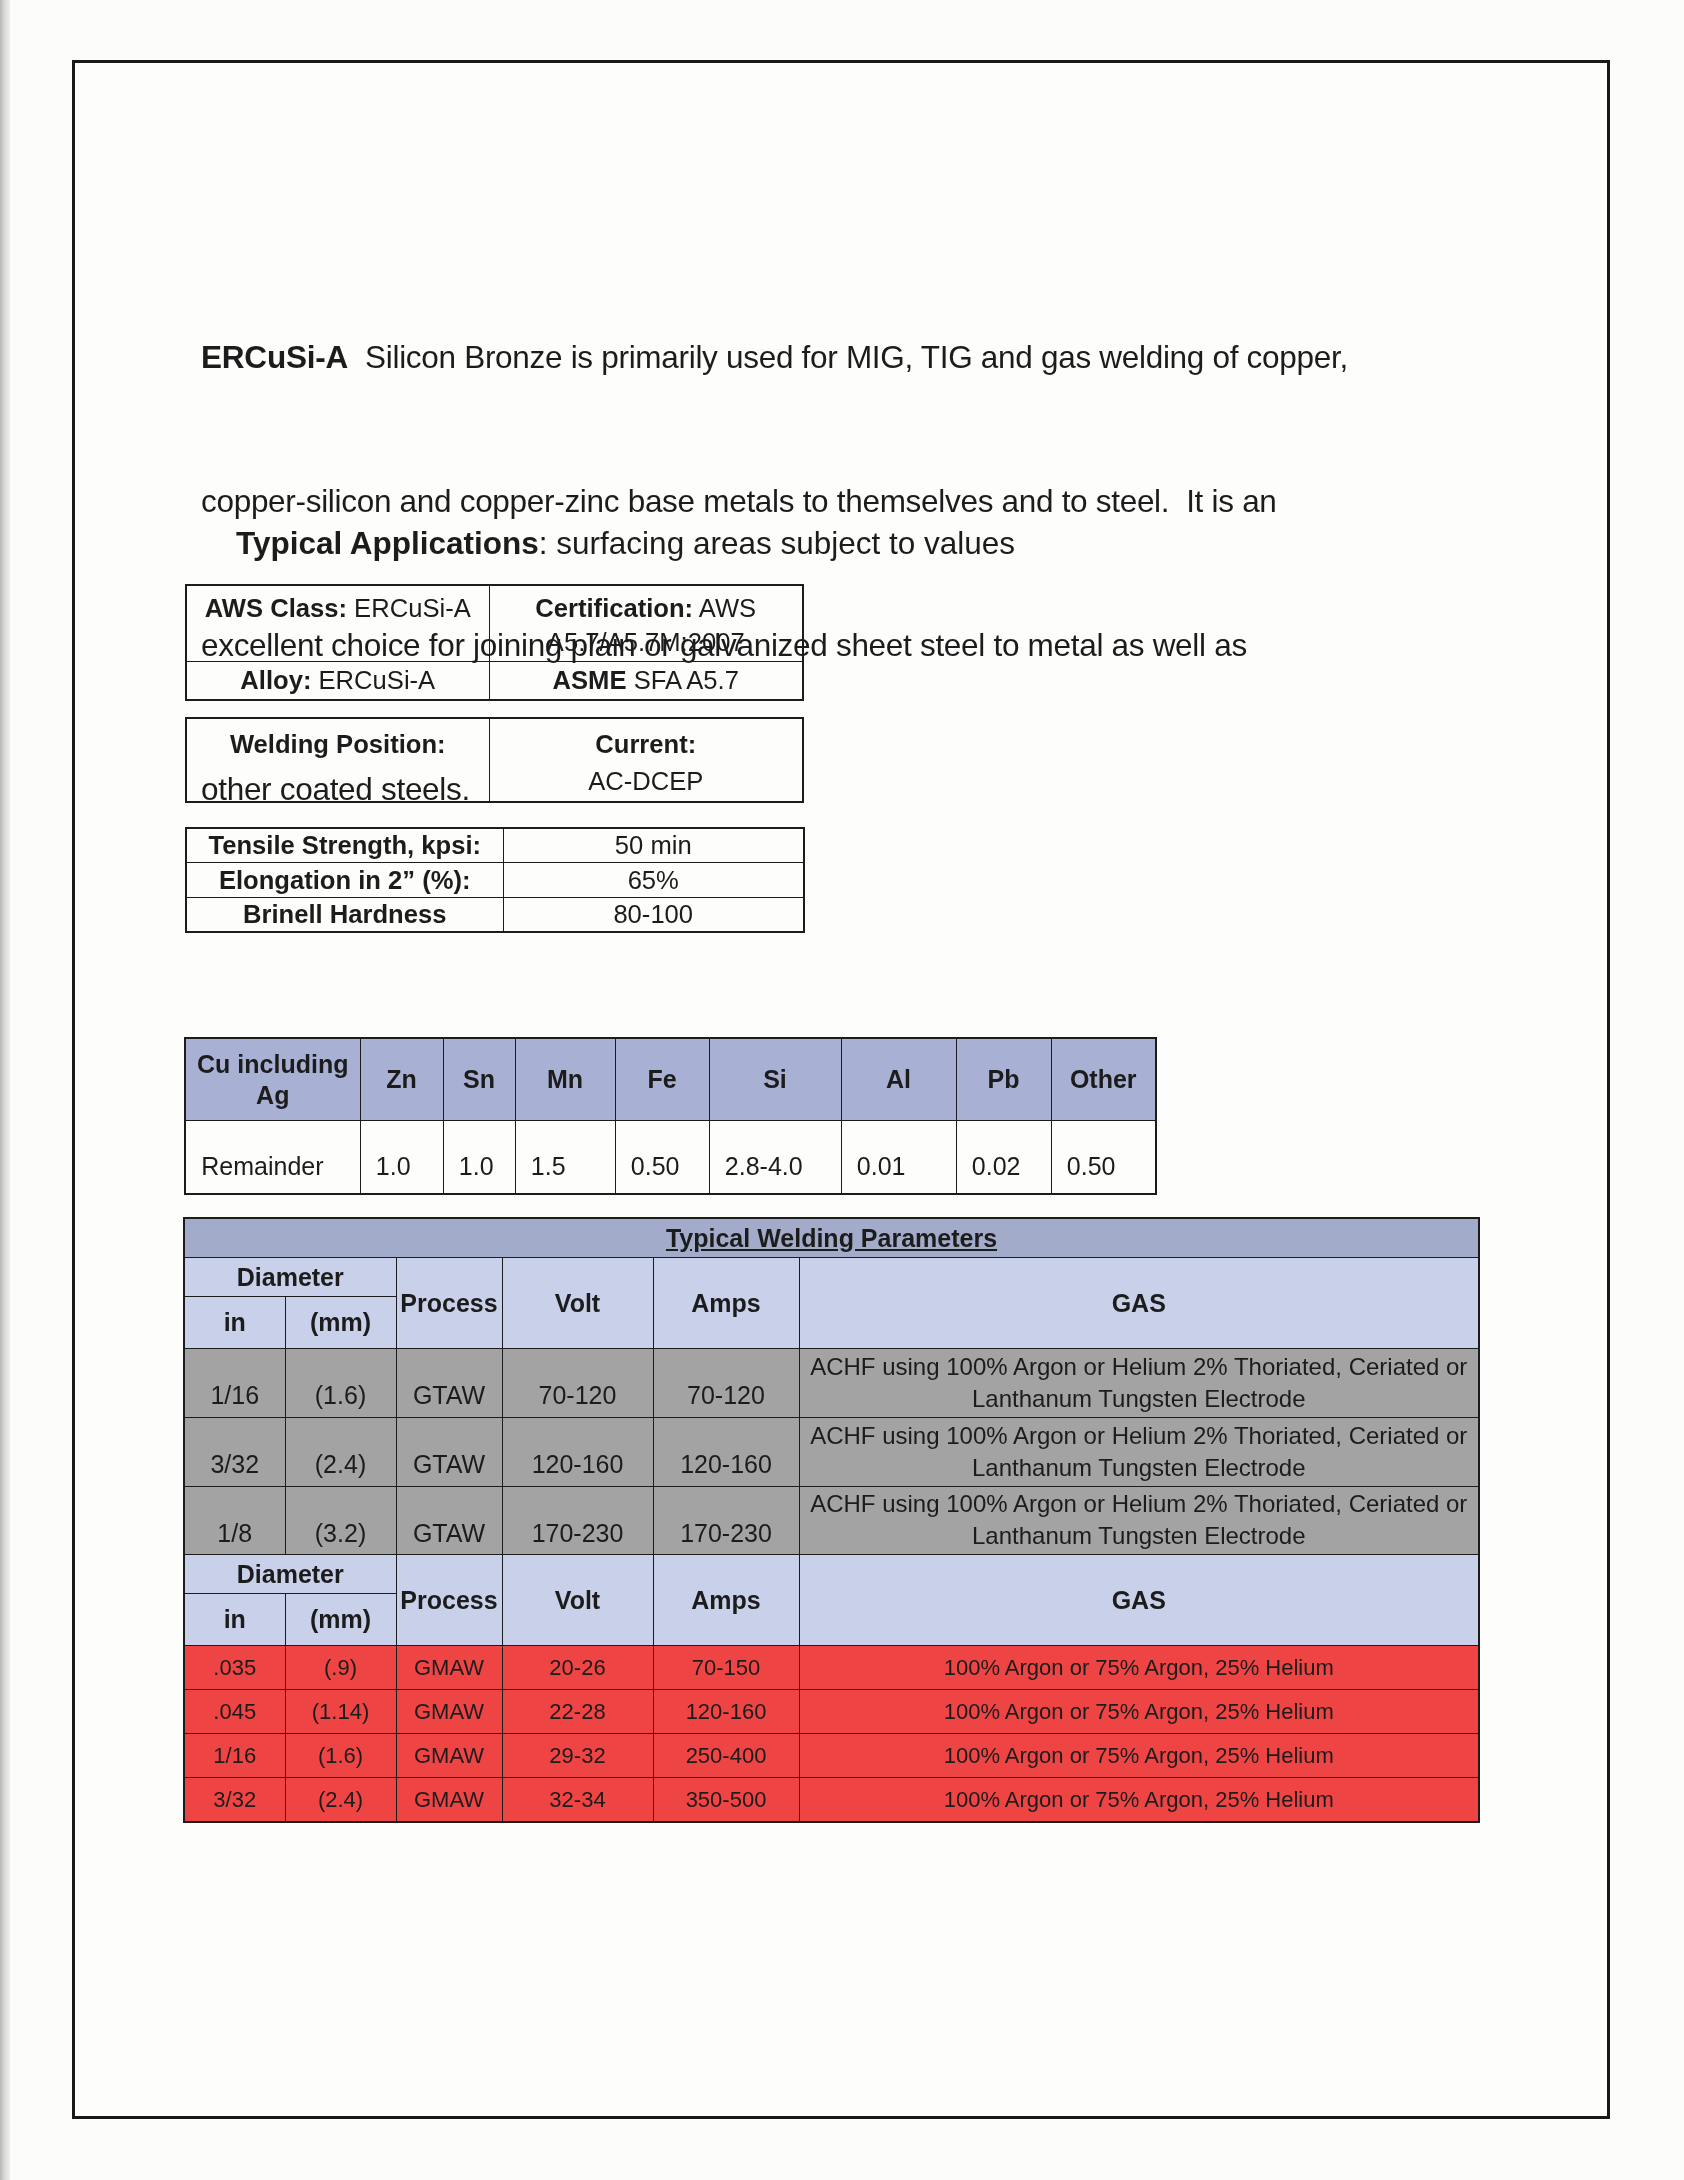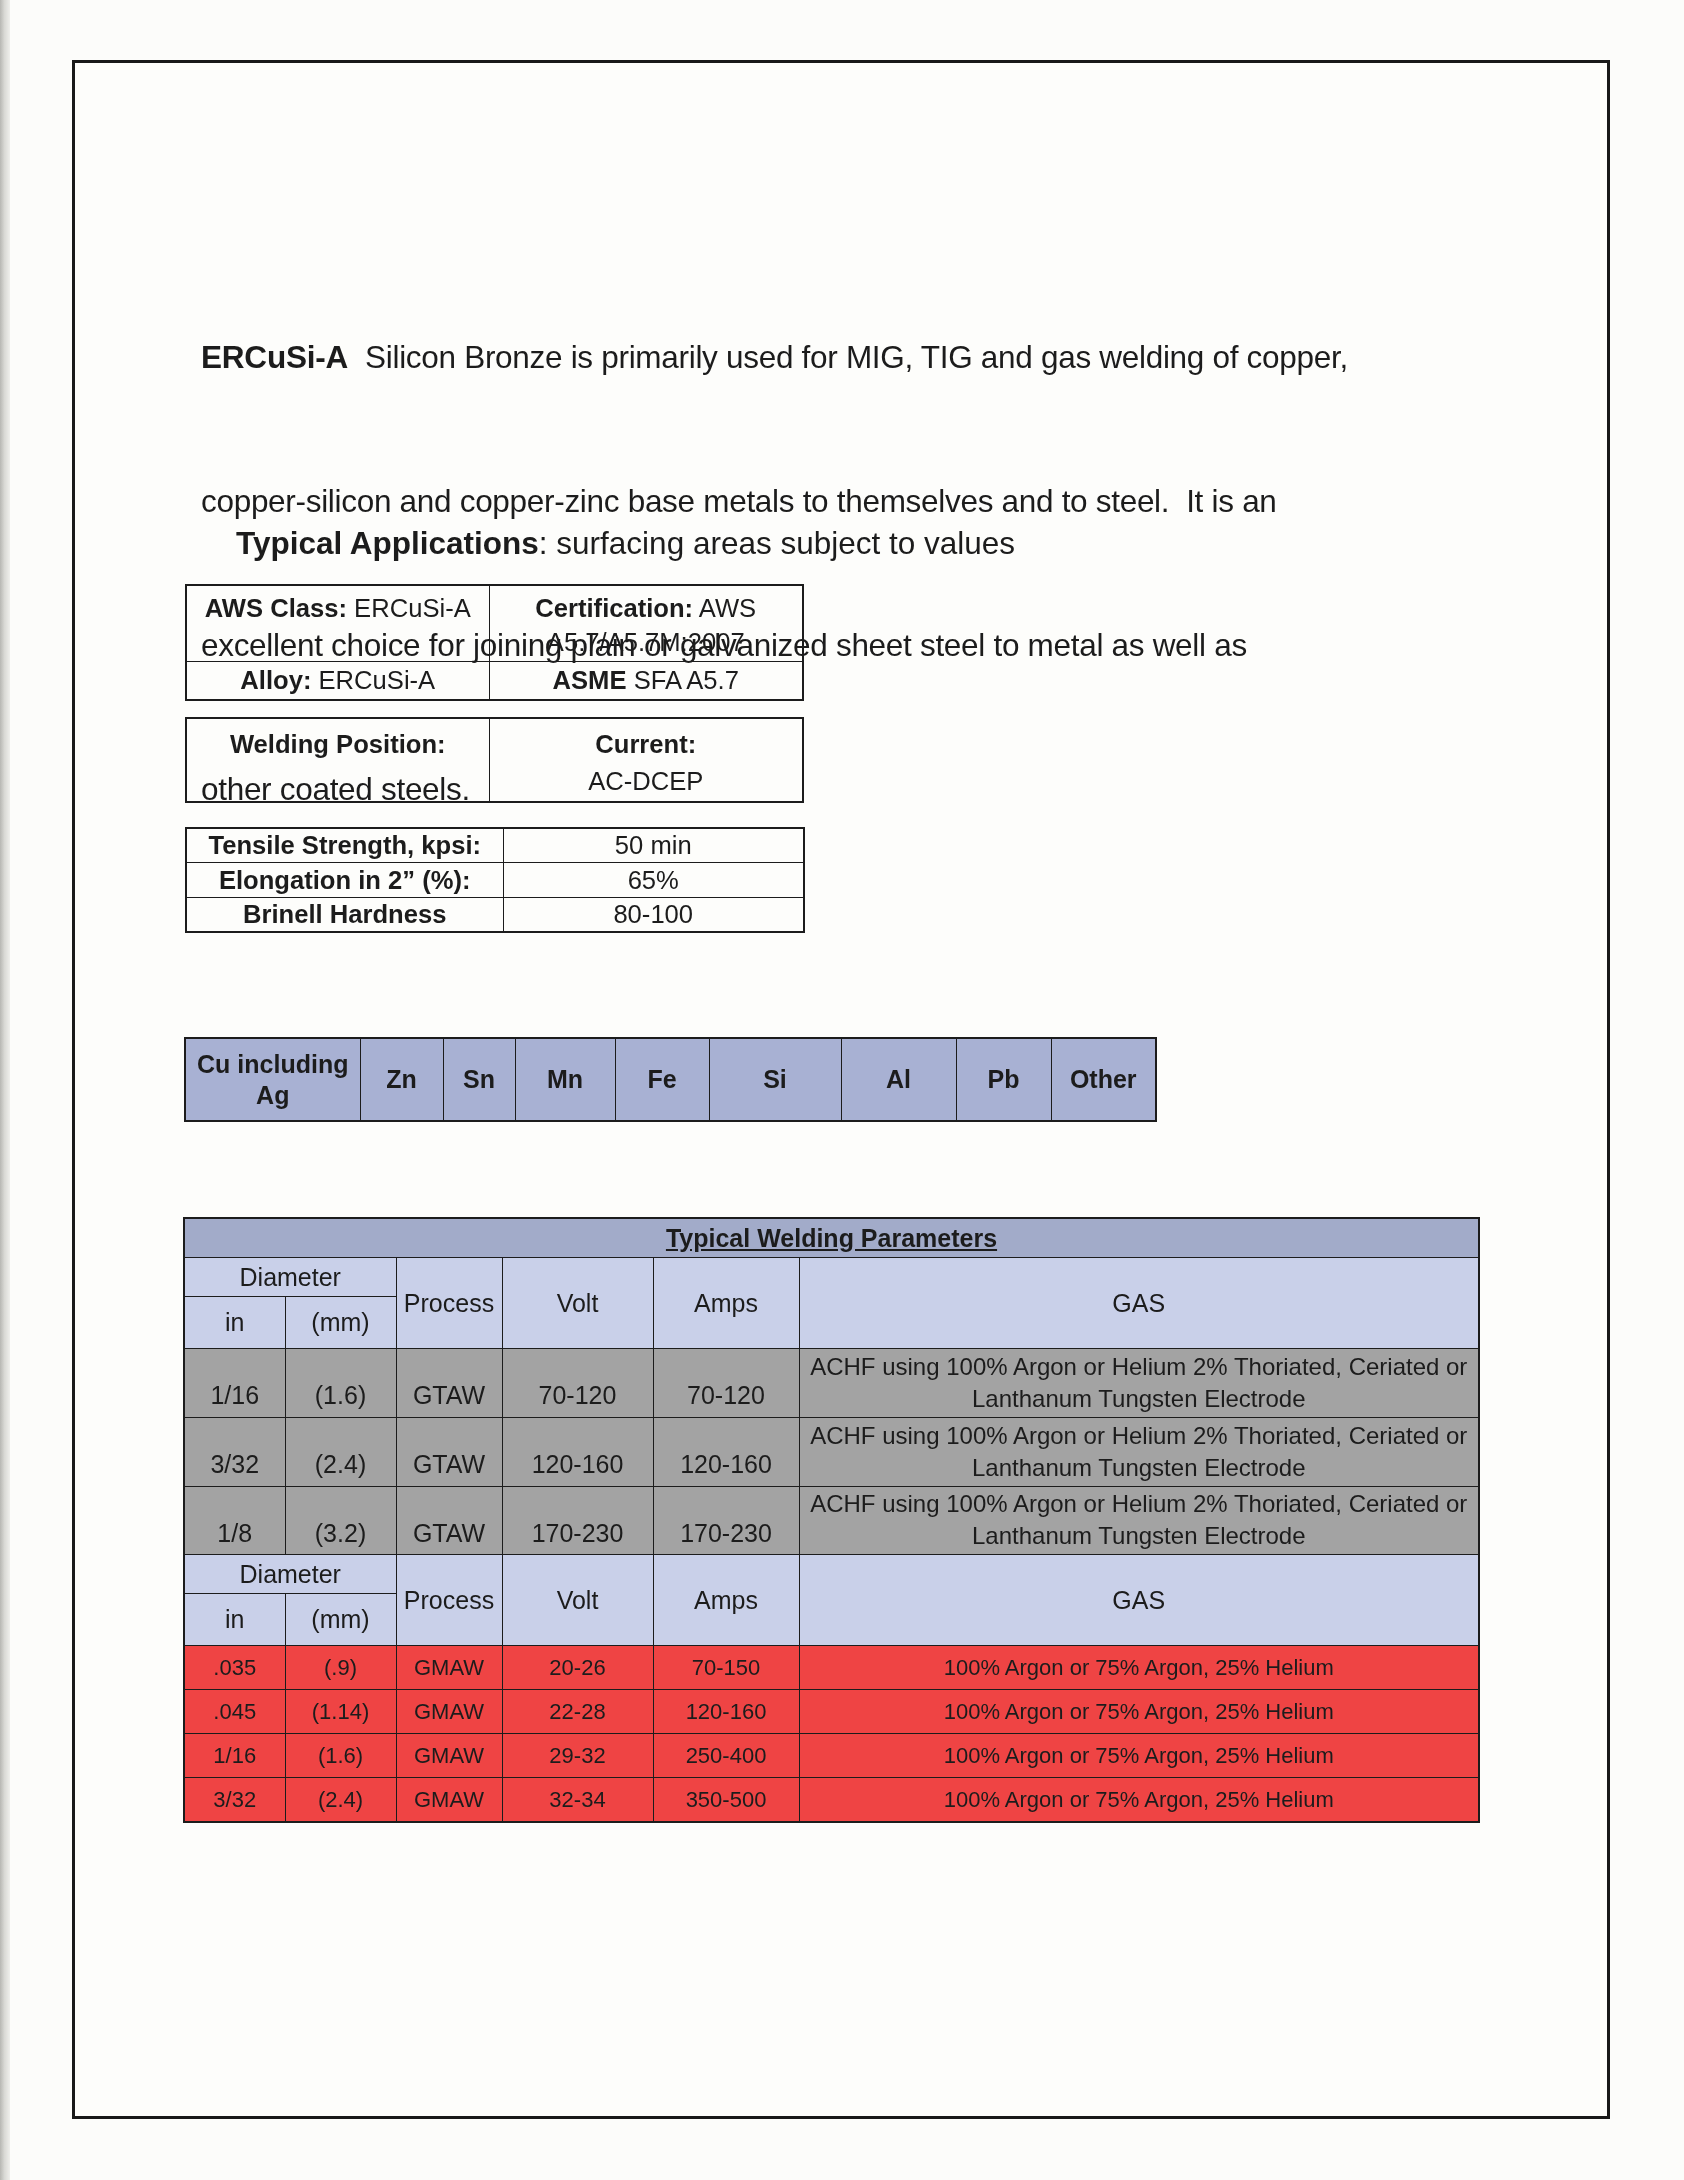--- a/index.html
+++ b/index.html
@@ -61,21 +61,21 @@
     padding:0 0 12px 15.3px;
   }
 
   
   .t-par{left:183px;top:1217px;}
   .t-par table{border:2.6px solid #1c1c1c;}
   .t-par td{font-size:25px;text-align:center;}
   .t-par .title td{
     height:36px;background:#a2abc9;font-weight:bold;vertical-align:middle;text-decoration:underline;
   }
-  .t-par .h1 td,.t-par .h2 td{background:#c9d0e9;font-weight:normal;vertical-align:middle;}
+  .t-par .h1 td,.t-par .h2 td{background:#c9d0e9;font-weight:bold;vertical-align:middle;}
   .t-par .h1 td{height:36px;}
   .t-par .h2 td{height:49px;}
   .t-par td.rspan{vertical-align:middle;}
   .t-par .gtaw td{
     height:60px;background:#a3a3a3;vertical-align:bottom;padding-bottom:6.8px;
   }
   .t-par .gtaw td.gas{
     vertical-align:middle;padding:0 8.5px;font-size:24px;line-height:32px;
   }
   .t-par .gmaw td{
@@ -180,20 +180,31 @@
         <td>Cu including Ag</td>
         <td>Zn</td>
         <td>Sn</td>
         <td>Mn</td>
         <td>Fe</td>
         <td>Si</td>
         <td>Al</td>
         <td>Pb</td>
         <td>Other</td>
       </tr>
+      <tr class="val">
+        <td>Remainder</td>
+        <td>1.0</td>
+        <td>1.0</td>
+        <td>1.5</td>
+        <td>0.50</td>
+        <td>2.8-4.0</td>
+        <td>0.01</td>
+        <td>0.02</td>
+        <td>0.50</td>
+      </tr>
     </tbody>
       </table>
   </div>
 
   <div class="abs t-par">
     <table>
       <colgroup>
         <col style="width:101px">
           <col style="width:111px">
           <col style="width:106px">

